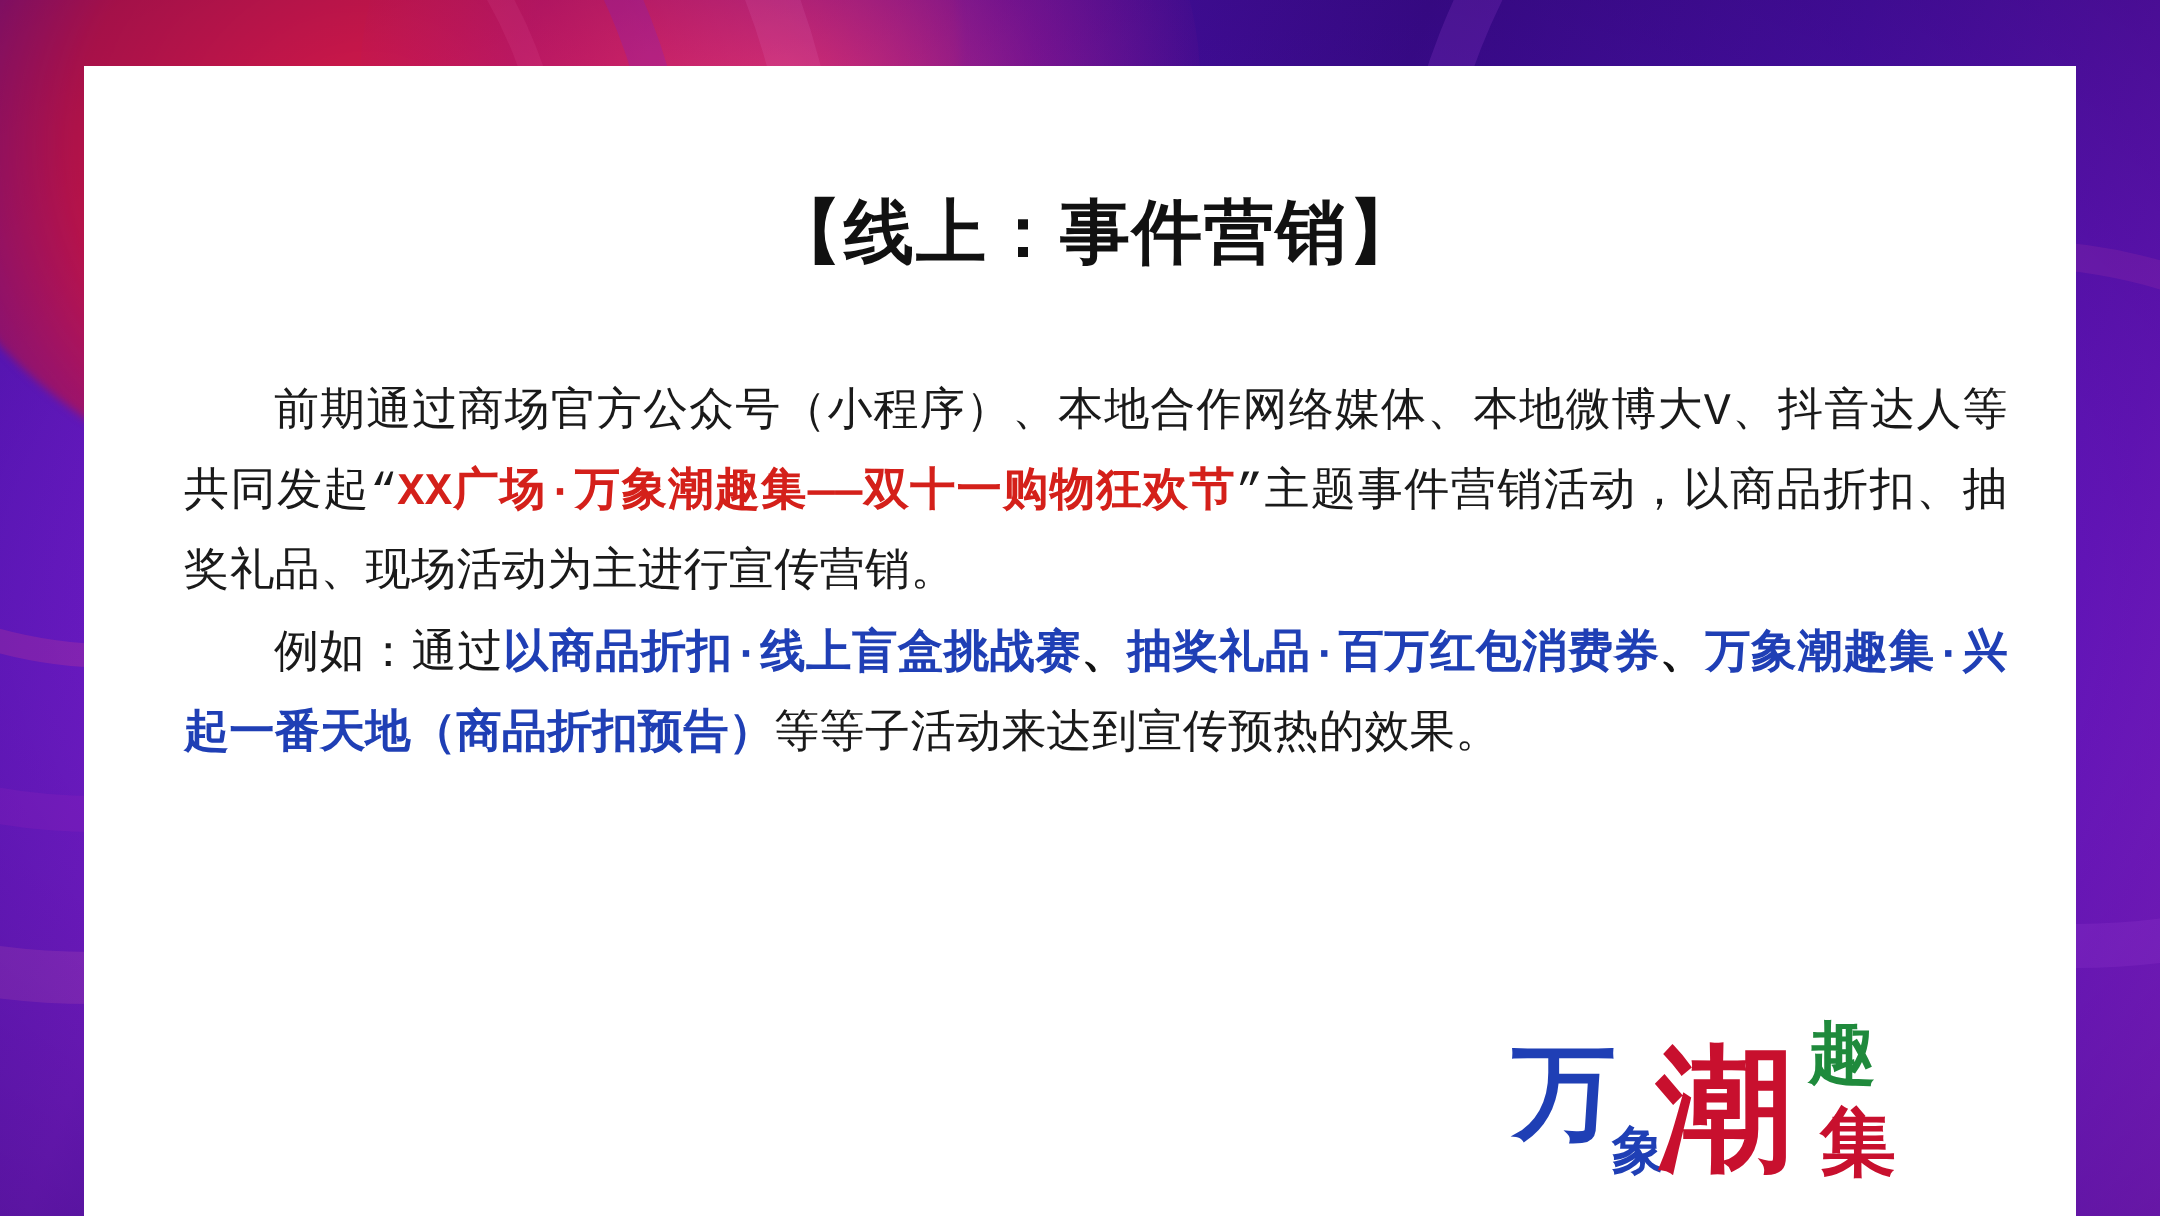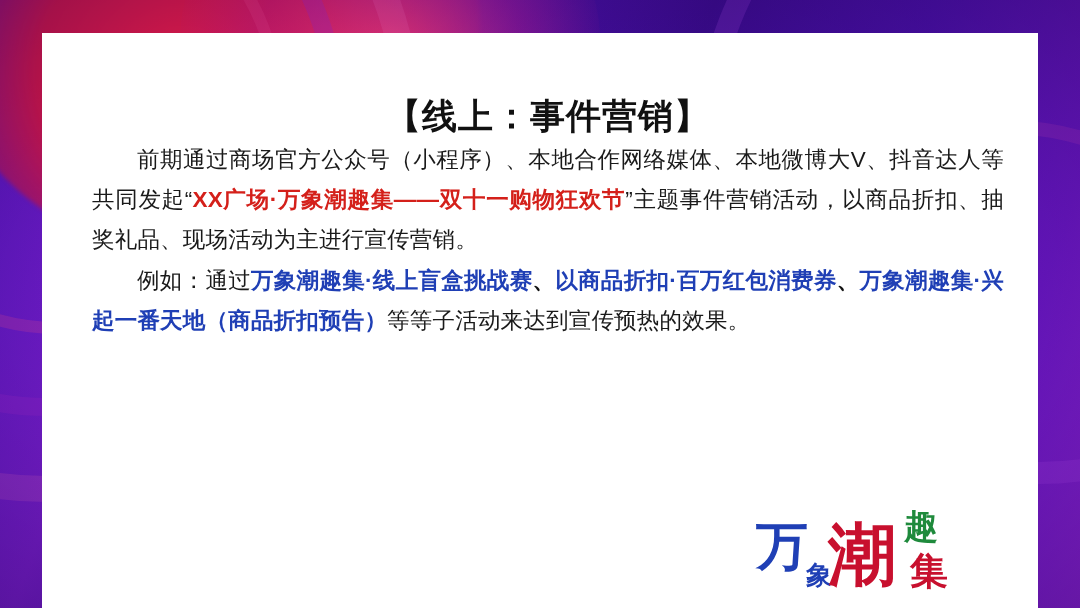--- a/index.html
+++ b/index.html
@@ -85,24 +85,25 @@
   .title {
     text-align: center;
     font-family: "Liberation Sans", sans-serif;
     font-weight: bold;
     font-size: 35px;
     color: #111111;
     letter-spacing: 1px;
     margin: 12px 0 0 0;
   }
   .body {
+    margin-top: 46px;
     font-size: 22.5px;
     line-height: 40px;
     color: #1a1a1a;
-    font-family: Liberation Sans, sans-serif;
+    font-family: Liberation Mono, monospace;
     letter-spacing: 0.2px;
   }
   .para {
     text-indent: 2em;
     margin: 0 0 1px 0;
     text-align: justify;
   }
   .red { color: #d4201a; font-weight: bold; }
   .blue { color: #1f3fb5; font-weight: bold; }
   .dark { color: #111111; font-weight: bold; }
@@ -138,21 +139,21 @@
     <div class="title">【线上：事件营销】</div>
 
     <div class="body">
 
       <p class="para">
         <span>前期通过商场官方公众号（小程序）、本地合作网络媒体、本地微博大V、抖音达人等共同发起</span><span>“</span><span class="red">XX广场·万象潮趣集——双十一购物狂欢节</span><span>”</span><span>主题事件营销活动，以商品折扣、抽奖礼品、现场活动为主进行宣传营销。</span>
       </p>
 
 
       <p class="para">
-        <span>例如：通过</span><span class="blue">万象潮趣集·线上盲盒挑战赛</span><span class="dark">、</span><span class="blue">以商品折扣·百万红包消费券</span><span class="dark">、</span><span class="blue">万象潮趣集·兴起一番天地（商品折扣预告）</span><span>等等子活动来达到宣传预热的效果。</span>
+        <span>例如：通过</span><span class="blue">以商品折扣·线上盲盒挑战赛</span><span class="dark">、</span><span class="blue">抽奖礼品·百万红包消费券</span><span class="dark">、</span><span class="blue">万象潮趣集·兴起一番天地（商品折扣预告）</span><span>等等子活动来达到宣传预热的效果。</span>
       </p>
 
     </div>
 
     <div class="logo">
       <svg width="240" height="96" viewBox="0 0 240 96" xmlns="http://www.w3.org/2000/svg">
         <text x="4" y="62" font-family="'Liberation Serif', serif" font-size="52" font-weight="bold" fill="#1f3fb5">万</text>
         <text x="54" y="82" font-family="'Liberation Serif', serif" font-size="26" font-weight="bold" fill="#1f3fb5">象</text>
         <text x="76" y="76" font-family="'Liberation Serif', serif" font-size="68" font-weight="bold" fill="#c8102e">潮</text>
         <text x="152" y="36" font-family="'Liberation Serif', serif" font-size="34" font-weight="bold" fill="#1f8a3c">趣</text>

